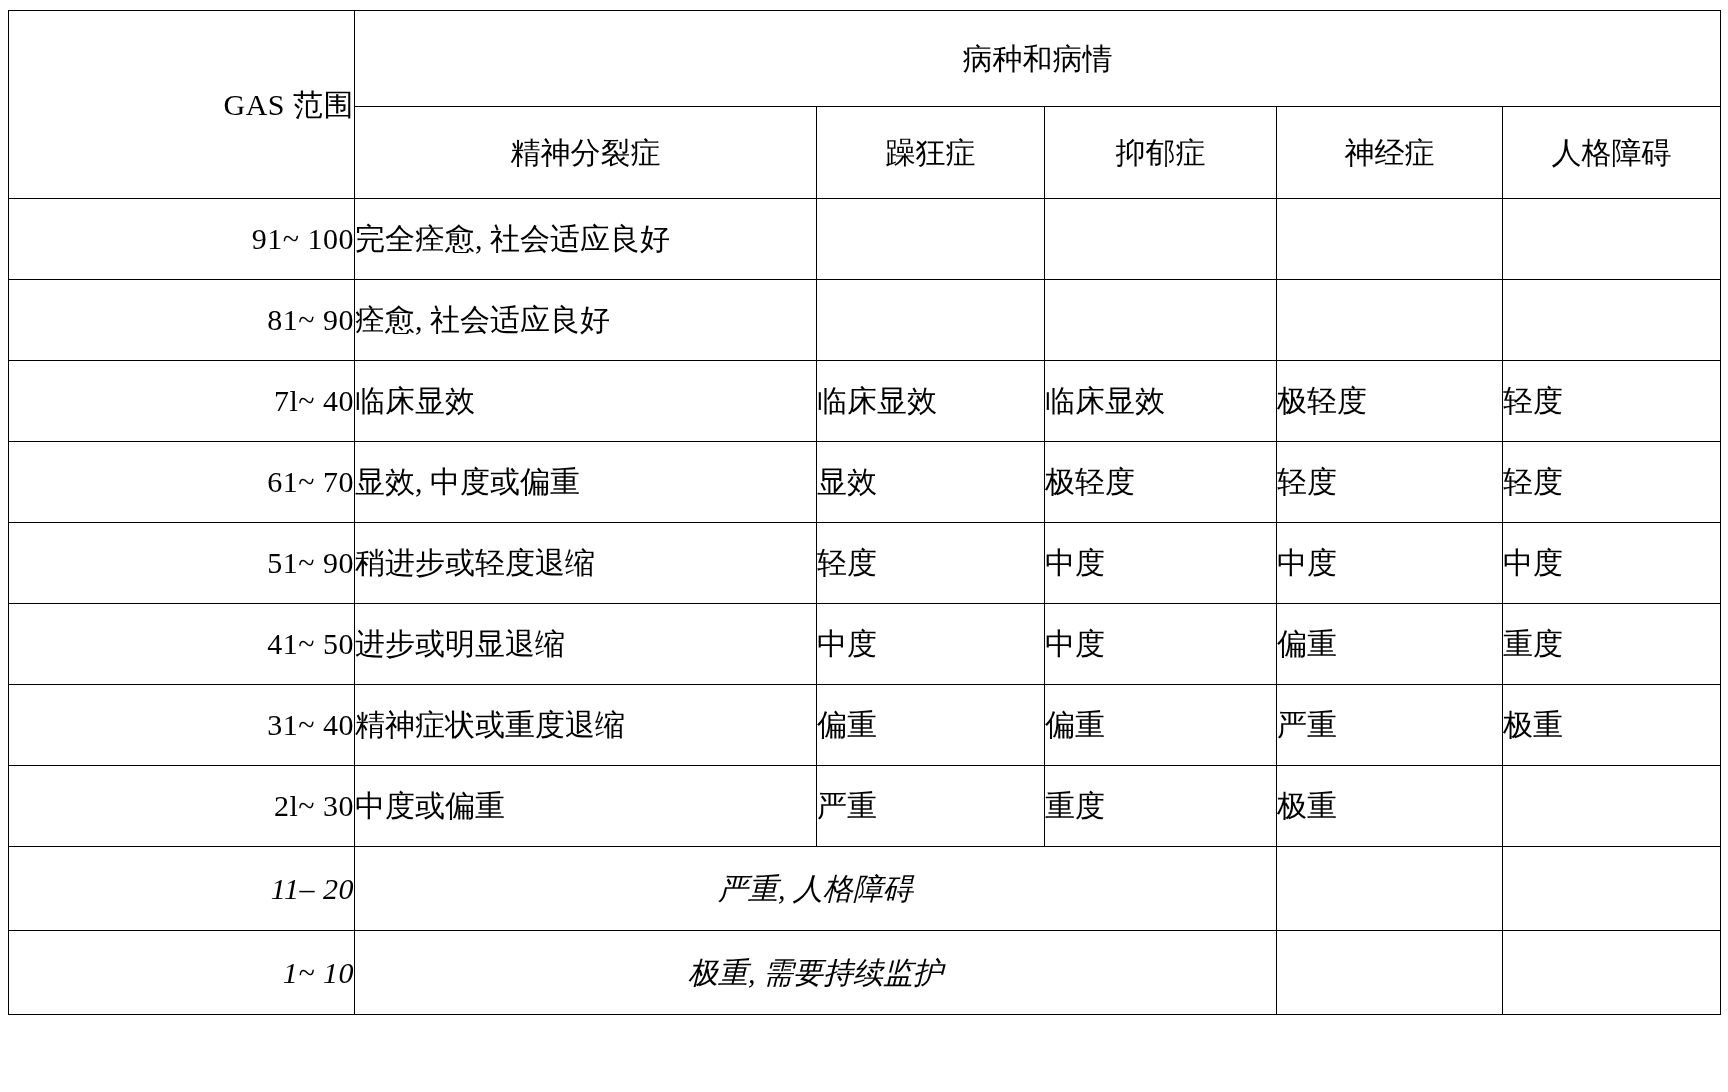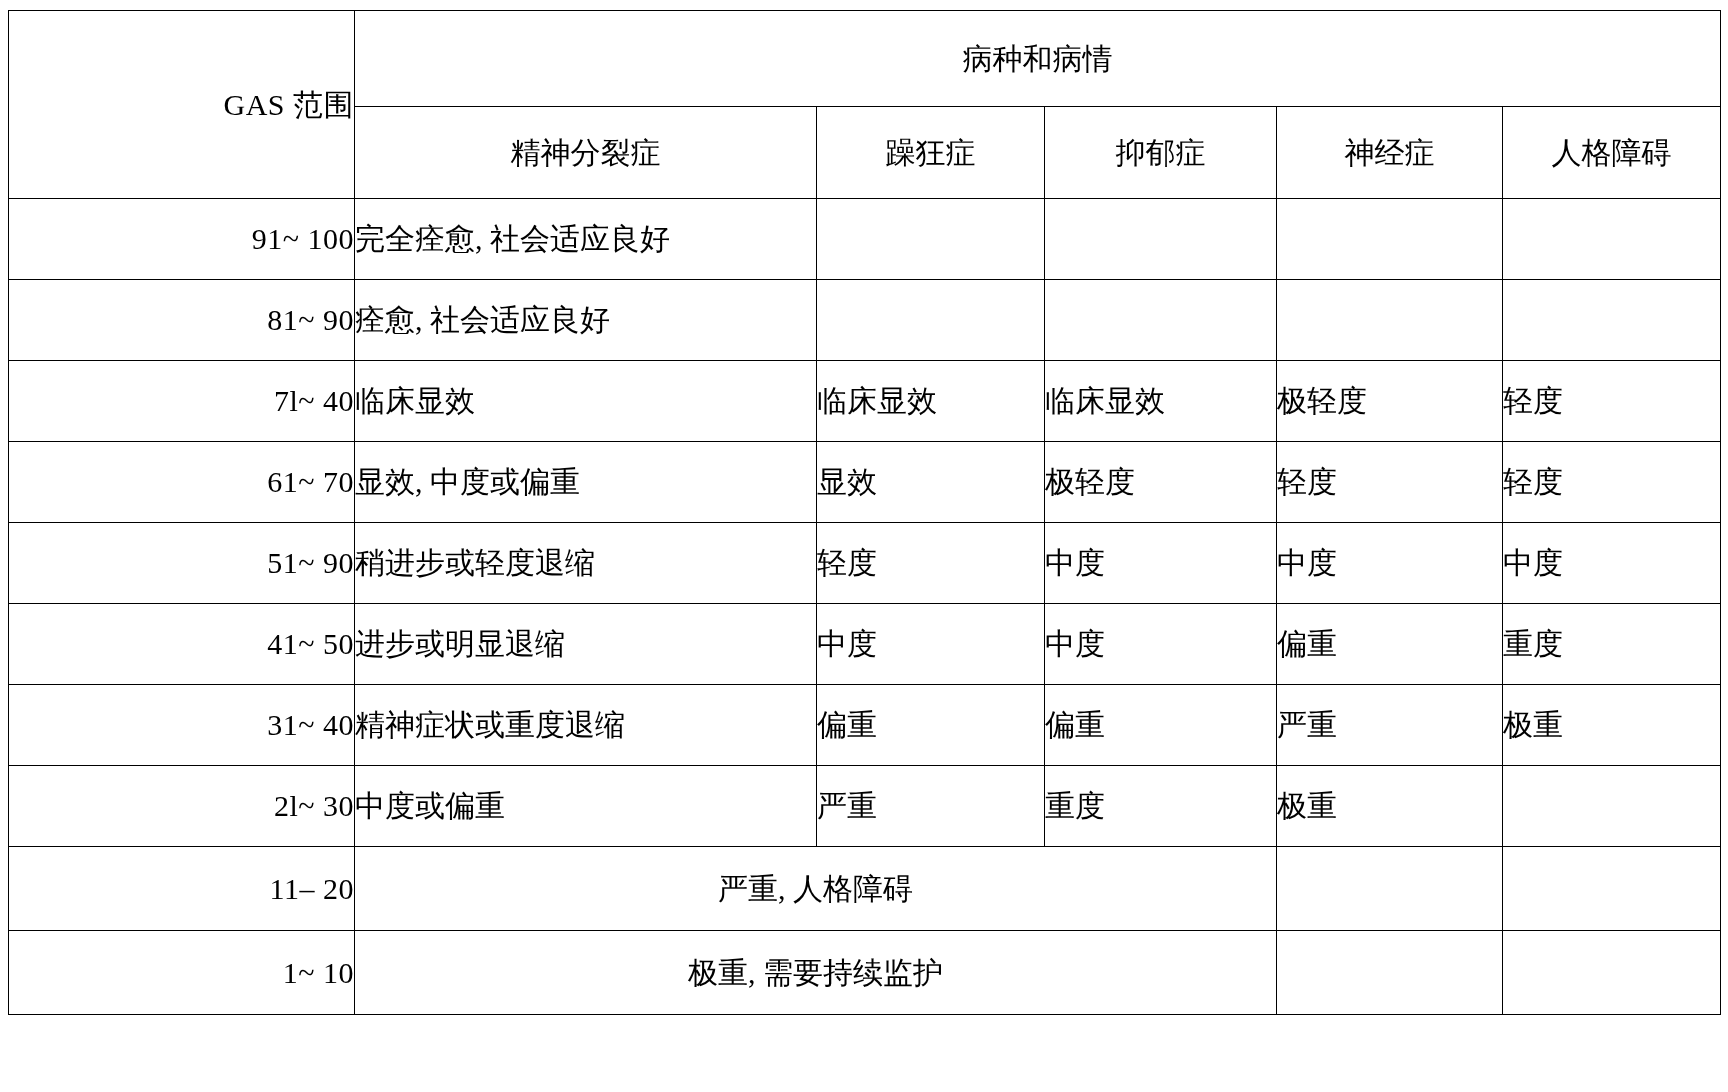--- a/index.html
+++ b/index.html
@@ -53,20 +53,21 @@
     height: 96px;
   }
   .hdr-sub {
     height: 92px;
   }
   .body-row {
     height: 81px;
   }
   .wide-row {
     height: 84px;
+    font-style: italic;
   }
   .gasrange {
     letter-spacing: 0.5px;
     text-align: right;
   }
   .empty { }
 </style>
 </head>
 <body>
 

